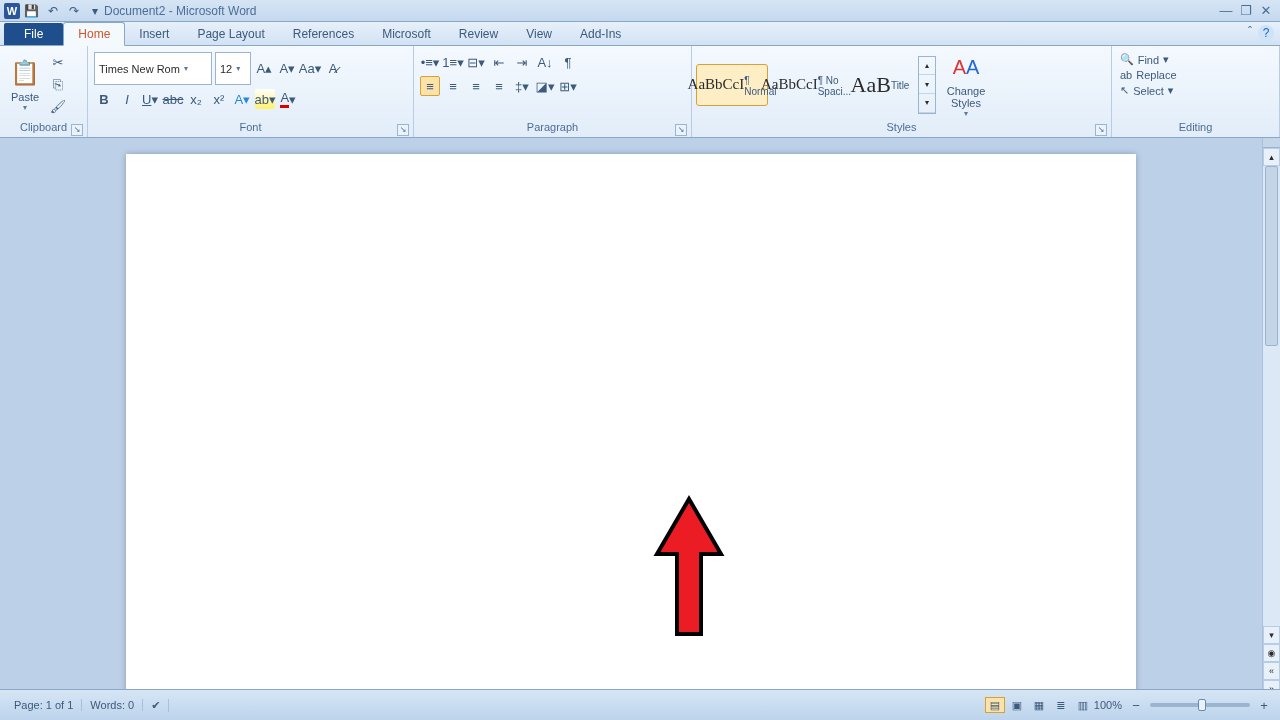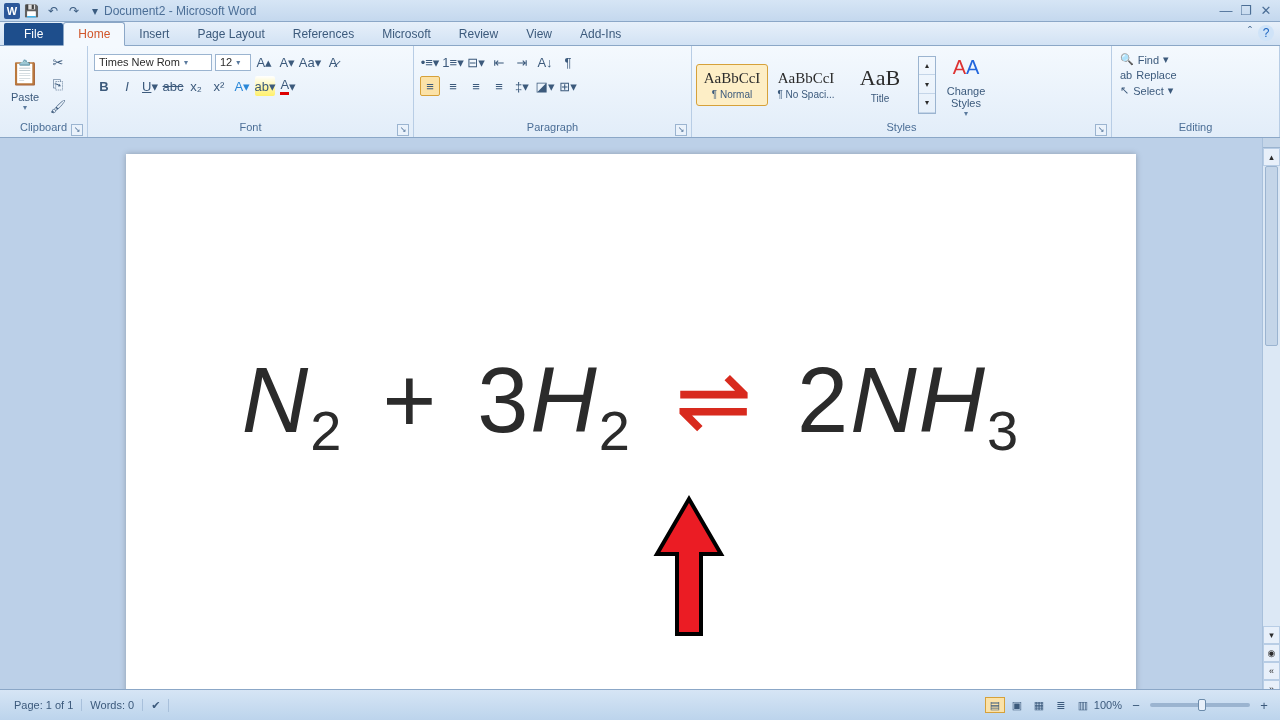--- a/index.html
+++ b/index.html
@@ -23,24 +23,24 @@
 .group .body { flex: 1; display: flex; align-items: center; }
 .group .label { height: 16px; font-size: 11px; color: #4b6e96; text-align: center; position: relative; }
 .group .label .dlg { position: absolute; right: 0; bottom: 1px; width: 12px; height: 12px; border: 1px solid #9bb4d0; font-size: 8px; line-height: 10px; cursor: pointer; background: #eaf2fb; }
 
 .bigbtn { display: flex; flex-direction: column; align-items: center; justify-content: center; width: 42px; height: 70px; cursor: pointer; border-radius: 3px; }
 .bigbtn .ico { width: 32px; height: 32px; display: flex; align-items: center; justify-content: center; font-size: 24px; }
 .bigbtn .lbl { font-size: 11px; color: #3c5a7c; text-align: center; line-height: 12px; margin-top: 2px; }
 
 .minibtn { width: 20px; height: 20px; display: flex; align-items: center; justify-content: center; cursor: pointer; font-size: 13px; color: #3c5a7c; border-radius: 2px; }
 .minibtn.active { background: #fbe2a8; border: 1px solid #d6a13a; }
-.sel { height: 17px; border: 1px solid #9bb4d0; background: #fff; display: flex; align-items: center; padding: 0 4px; font-size: 11px; cursor: pointer; }
+.sel { height: 33px; border: 1px solid #9bb4d0; background: #fff; display: flex; align-items: center; padding: 0 4px; font-size: 11px; cursor: pointer; }
 .sel .dd { margin-left: 4px; font-size: 8px; color: #5a7a9e; }
 
-.styitem { width: 72px; height: 42px; border: 1px solid transparent; display: flex; flex-direction: column; align-items: center; justify-content: center; cursor: pointer; border-radius: 3px; }
+.styitem { width: 72px; height: 42px; border: 1px solid transparent; display: flex; flex-direction: row; align-items: center; justify-content: center; cursor: pointer; border-radius: 3px; }
 .styitem.sel1 { border: 1px solid #d6a13a; background: #fdeec6; }
 .styitem .prev { font-size: 15px; font-family: "Times New Roman", serif; }
 .styitem .nm { font-size: 10px; color: #3c5a7c; margin-top: 2px; }
 
 .stylескroll { width: 18px; height: 58px; border: 1px solid #9bb4d0; display: flex; flex-direction: column; }
 .stylескroll div { flex: 1; display: flex; align-items: center; justify-content: center; font-size: 8px; cursor: pointer; border-bottom: 1px solid #c4d5e8; }
 
 .editrow { display: flex; align-items: center; gap: 4px; font-size: 11px; color: #3c5a7c; cursor: pointer; padding: 1px 2px; }
 
 .workspace { position: absolute; top: 138px; left: 0; right: 0; bottom: 22px; background: #bcd0e8; display: flex; }
@@ -218,27 +218,20 @@
         </div>
       <div class="editrow"><span>↖</span><span>Select</span> ▾</div>
     </div>
     <div class="label"><span>Editing</span></div>
   </div>
 </div>
 
 <div class="workspace">
   <div class="docarea">
     <div class="page">
-      <div class="equation">
-        <span>N</span><span class="sub">2</span>
-        <span class="op">+</span>
-        <span style="font-style:normal;">3</span><span>H</span><span class="sub">2</span>
-        <span class="eq">⇌</span>
-        <span style="font-style:normal;">2</span><span>NH</span><span class="sub">3</span>
-      </div>
       <svg class="bigarrow" width="80" height="150">
         <path d="M40 5 L72 60 L52 60 L52 140 L28 140 L28 60 L8 60 Z" fill="#eb1c24" stroke="#000" stroke-width="4"></path>
       </svg>
     </div>
   </div>
   <div class="vscroll">
     <div class="splitgrip"></div>
     <div class="arr">▴</div>
     <div class="track">
         <div class="thumb"></div>

